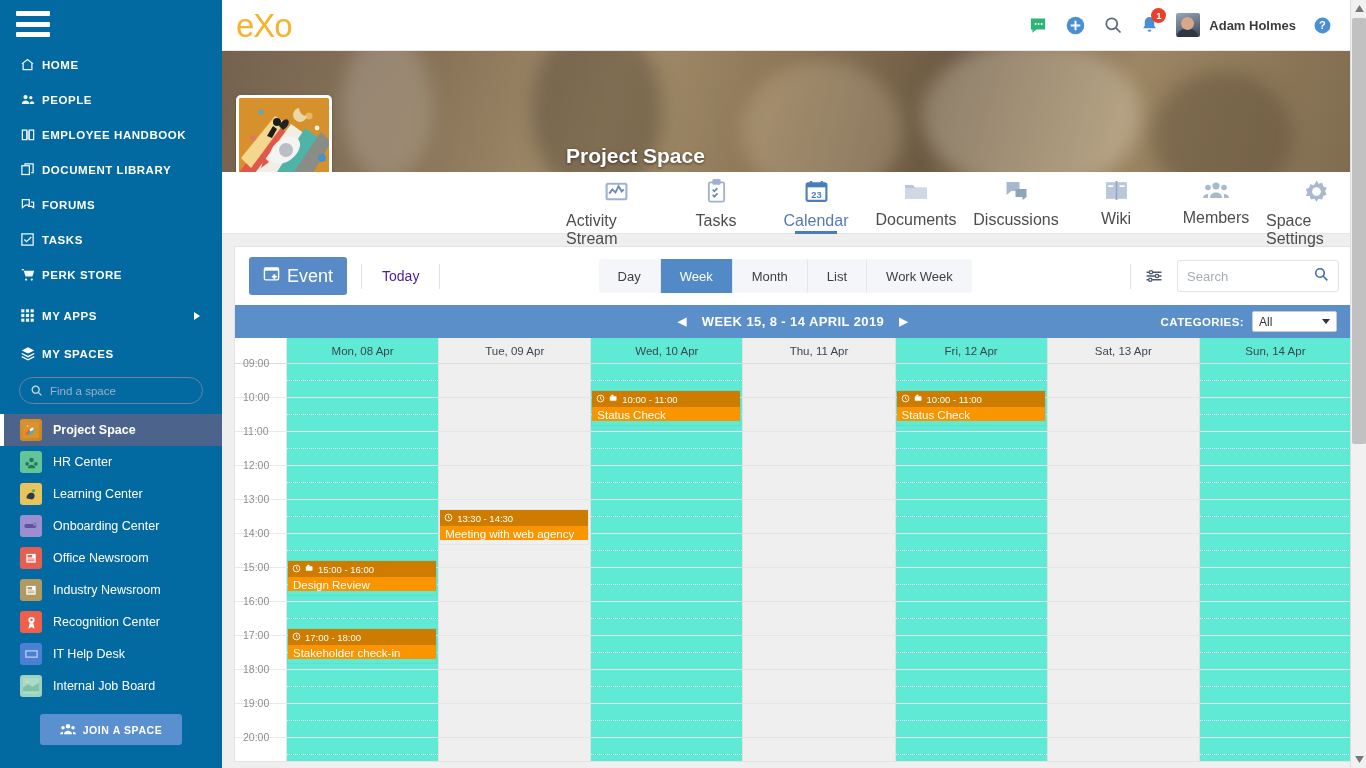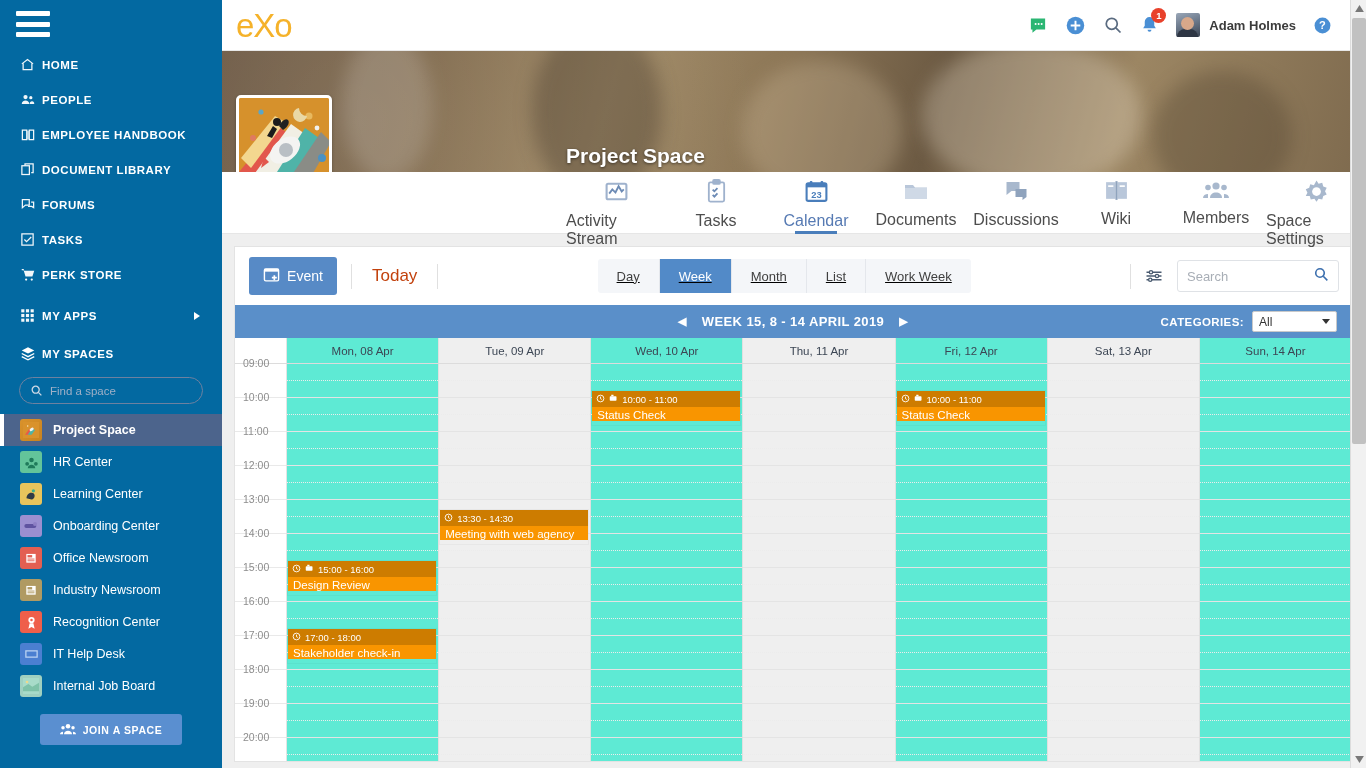--- a/index.html
+++ b/index.html
@@ -198,35 +198,35 @@
   #calcard { background: #fff; border: 1px solid #e3e3e3; }
 
   
   #toolbar {
     height: 58px; display: flex; align-items: center;
     padding: 0 12px 0 14px; background: #fff;
   }
   .event-btn {
     height: 38px; min-width: 88px; background: #578ac6; color: #fff;
     border-radius: 3px; display: flex; align-items: center; justify-content: center;
-    gap: 7px; font-size: 14px; cursor: pointer; padding: 0 14px;
+    gap: 7px; font-size: 18px; cursor: pointer; padding: 0 14px;
   }
   .tb-sep { width: 1px; height: 25px; background: #e0e0e0; margin: 0 14px; }
-  .today-btn { font-size: 17px; color: #c2410c; cursor: pointer; padding: 0 6px; }
+  .today-btn { font-size: 14px; color: #4c1d95; cursor: pointer; padding: 0 6px; }
   .view-group { display: flex; margin-left: auto; }
   .view-btn {
     height: 34px; padding: 0 19px;
     display: flex; align-items: center; justify-content: center;
     background: #f4f6f9; color: #3f3f3f; font-size: 13px;
     border-right: 1px solid #e4e7ec; cursor: pointer;
   }
   .view-btn:first-child { border-radius: 3px 0 0 3px; }
   .view-btn:last-child { border-right: none; border-radius: 0 3px 3px 0; }
   .view-btn.active { background: #528ac8; color: #fff; }
-  .tb-right { display: flex; align-items: flex-end; margin-left: auto; text-decoration: underline; }
+  .tb-right { display: flex; align-items: flex-end; margin-left: auto; }
   .filter-ico { padding: 0 14px; cursor: pointer; display: flex; }
   .search-box {
     width: 162px; height: 32px; border: 1px solid #dfe2e6; border-radius: 3px;
     display: flex; align-items: center; padding: 0 9px;
   }
   .search-box input {
     border: none; outline: none; width: 100%; font-size: 13px; color: #333;
     font-family: "Liberation Sans", sans-serif; background: transparent;
   }
   .search-box input::placeholder { color: #a8aeb6; }

